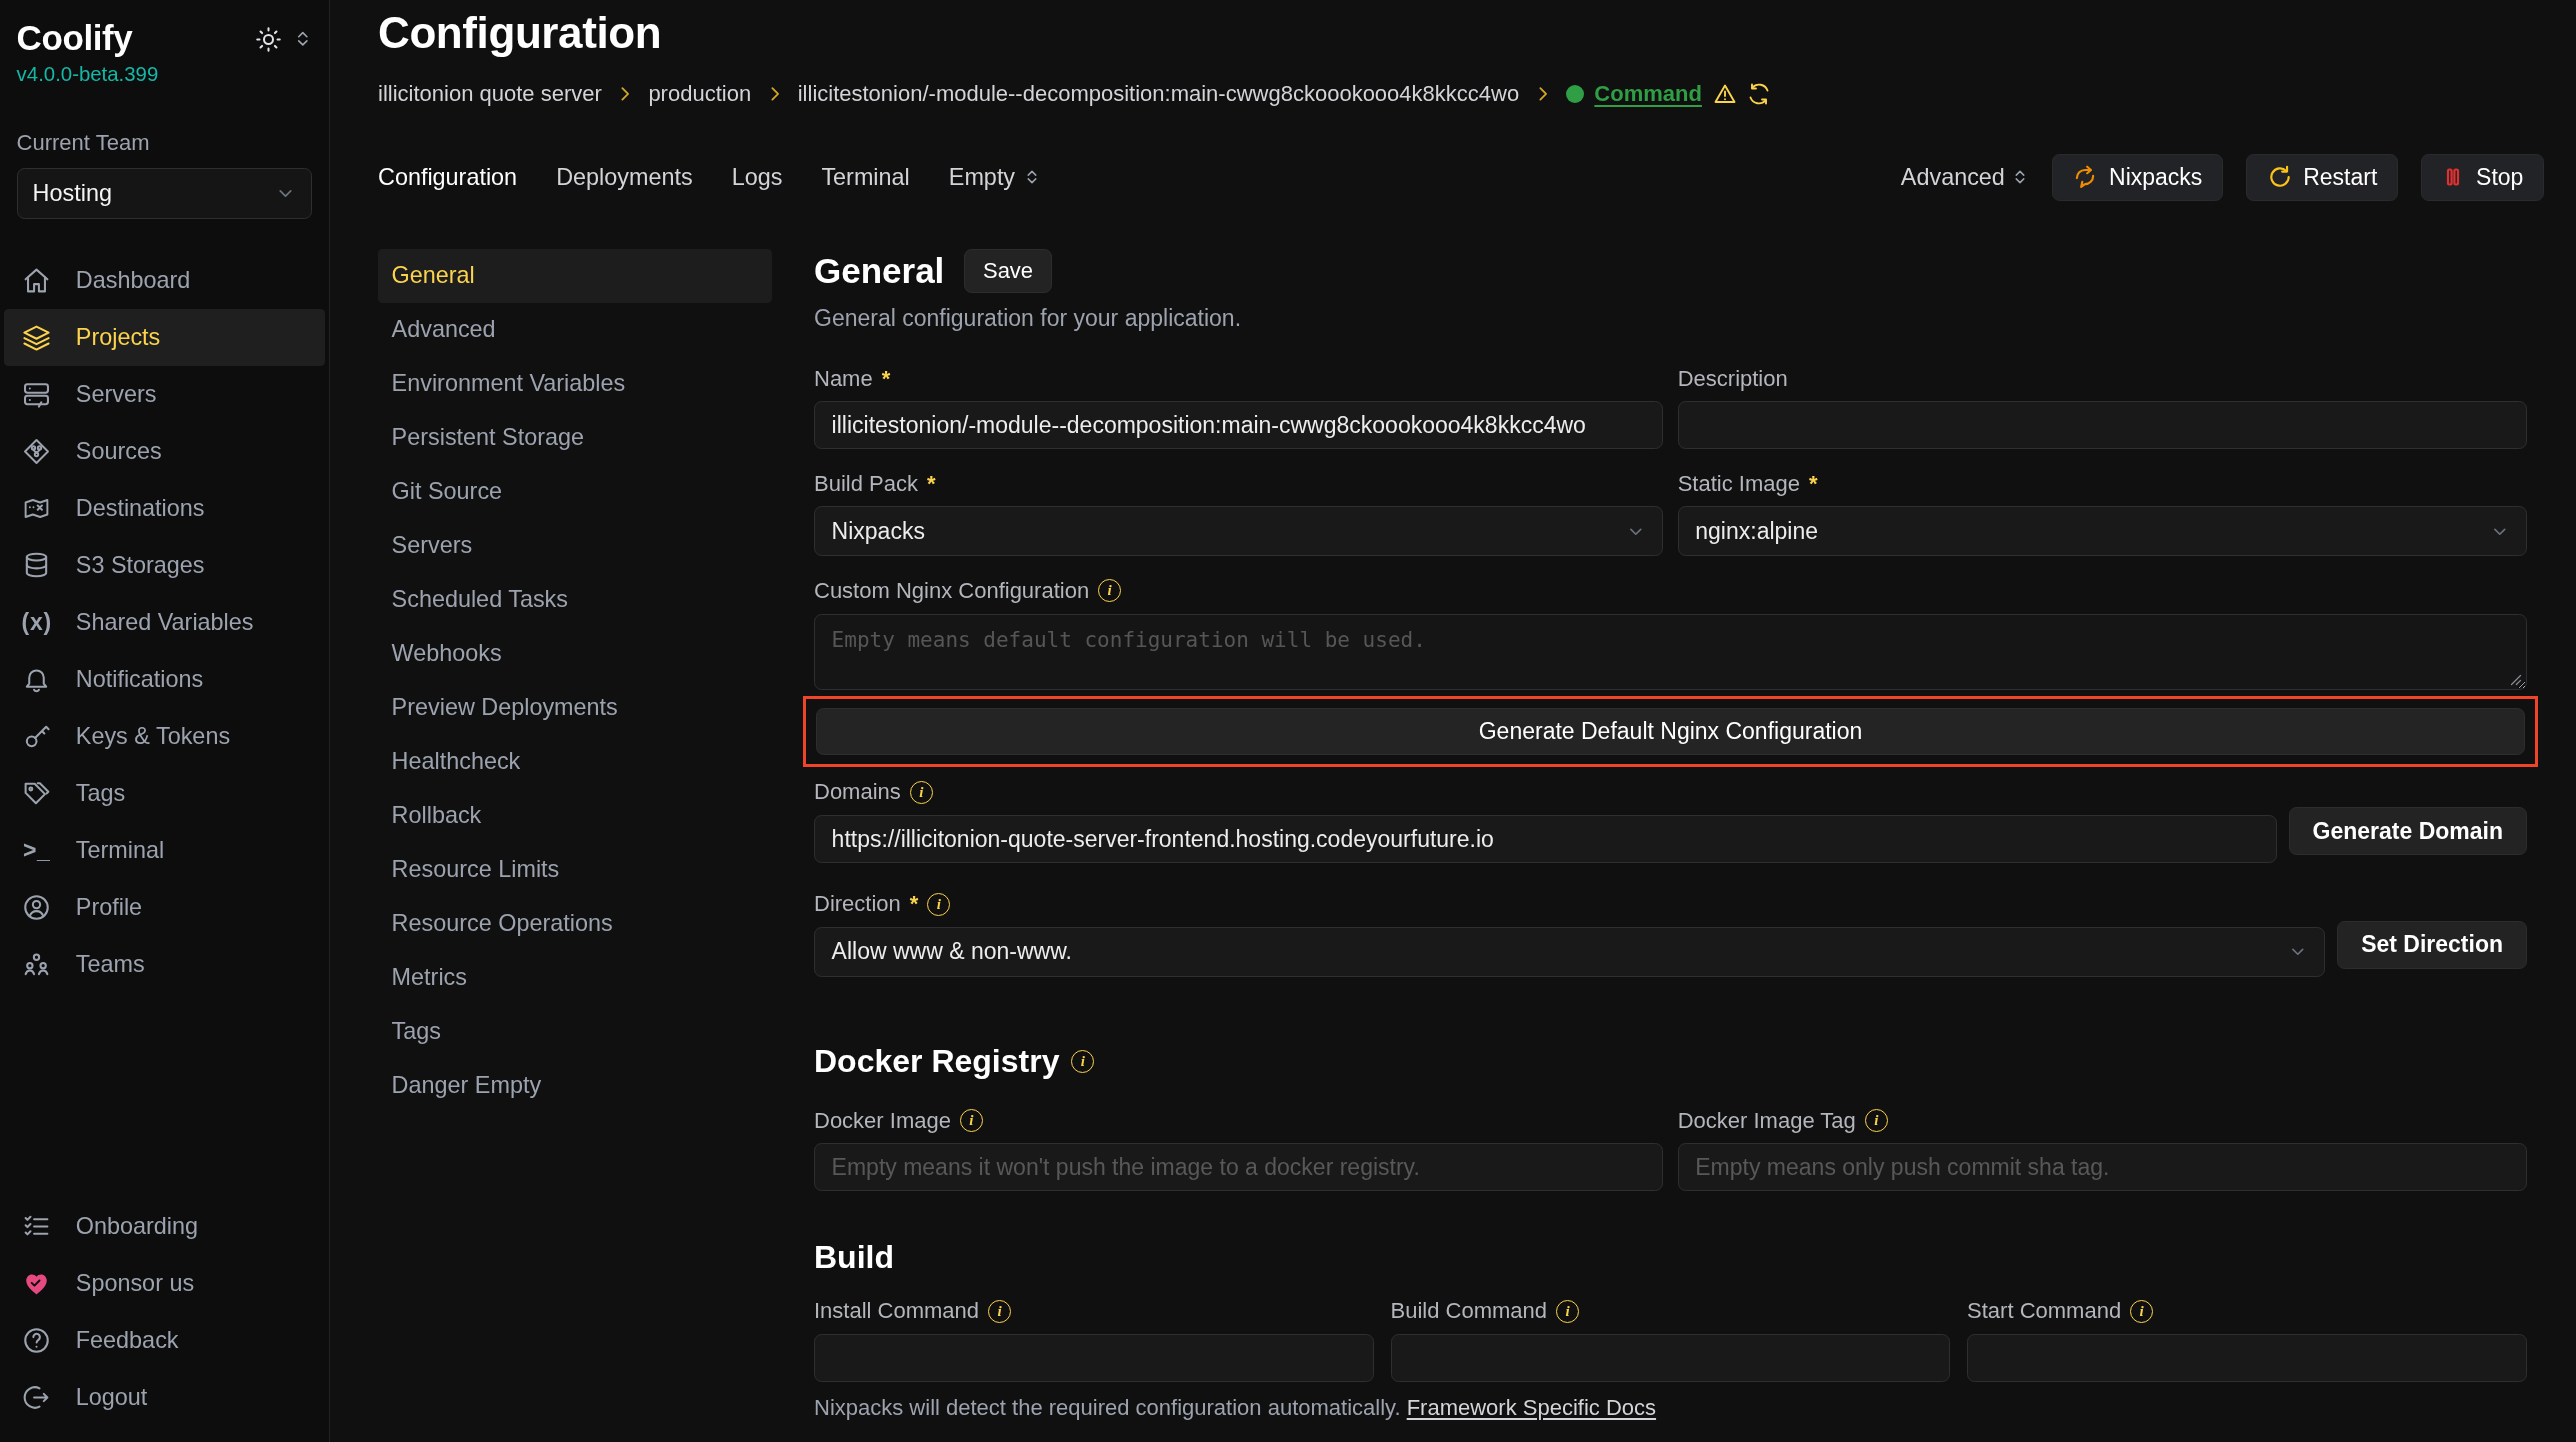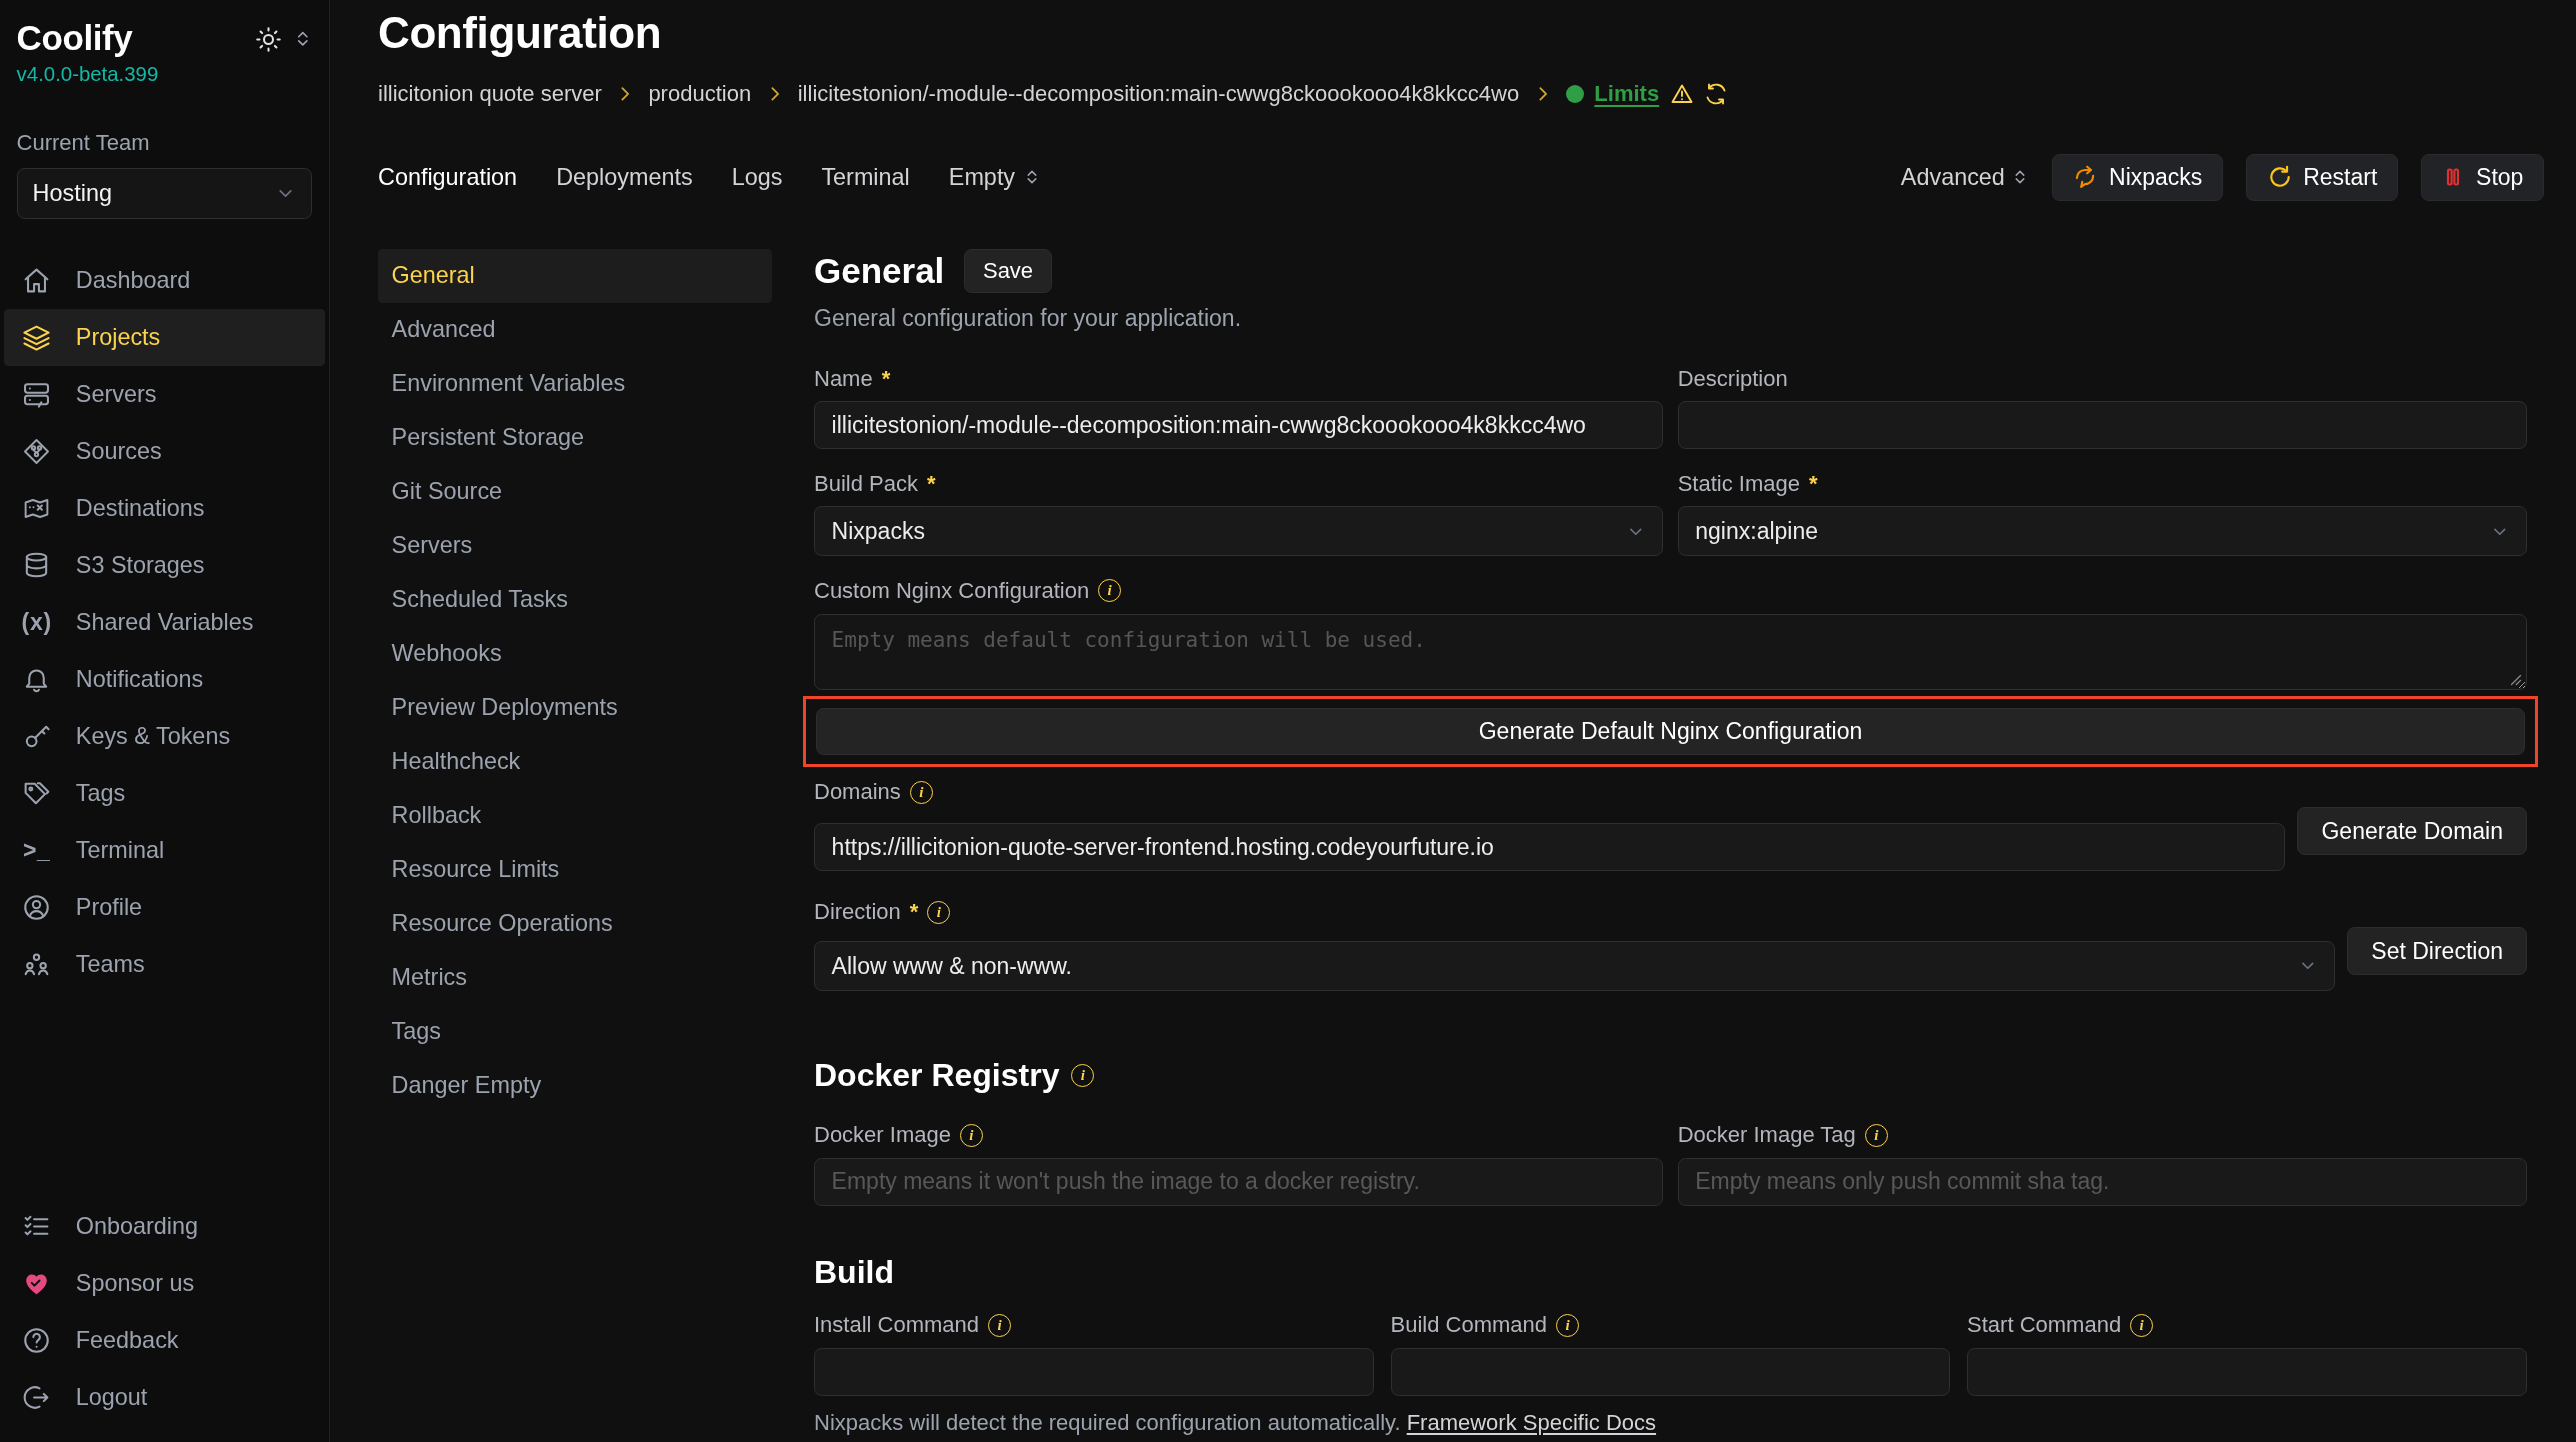--- a/index.html
+++ b/index.html
@@ -125,21 +125,22 @@
   .wide-btn {
     width:100%; height:47px; background:#242424; border:0.8px solid #2e2e2e; border-radius:7.6px;
     color:#fff; font-size:23px; display:flex; align-items:center; justify-content:center; cursor:pointer;
   }
 
   .inline-row { display:flex; align-items:flex-end; gap:12px; }
   .inline-row .grow { flex:1; min-width:0; }
   .side-btn {
     height:48px; flex:0 0 auto; padding:0 23px; background:#232323; border:0.8px solid #2d2d2d;
     border-radius:7.6px; color:#fff; font-size:23px; display:flex; align-items:center; cursor:pointer;
-    margin-bottom:16px;
+    margin-bottom:8px;
+    font-weight:bold;
   }
 
   .h3 { font-size:32px; font-weight:700; color:#fff; display:flex; align-items:center; gap:12px; }
   .note { margin-top:13.6px; font-size:22px; color:#9ca3af; }
   .note a { color:#d4d4d8; text-decoration:underline; text-underline-offset:3px; cursor:pointer; }
 </style>
 </head>
 <body>
 
 <aside class="sidebar">
@@ -351,21 +352,21 @@
         </svg>
       </span>
     <span class="crumb">illicitestonion/-module--decomposition:main-cwwg8ckoookooo4k8kkcc4wo</span>
     <span class="crumb-sep">
         <svg width="19.6" height="19.6" viewBox="0 0 24 24" fill="none" stroke="currentColor" stroke-width="2.2" stroke-linecap="round" stroke-linejoin="round">
           <path d="M9 5l7 7-7 7"></path>
         </svg>
       </span>
     <span class="status-group">
       <span class="status-dot"></span>
-      <span class="status-running">Limits</span>
+      <span class="status-running">Command</span>
       <span class="yellow-ic">
           <svg width="24" height="24" viewBox="0 0 24 24" fill="none" stroke="currentColor" stroke-width="1.9" stroke-linecap="round" stroke-linejoin="round">
             <path d="M12 3.5L2.5 20h19L12 3.5z"></path>
             <path d="M12 9.5v4.5M12 17.3h.01"></path>
           </svg>
         </span>
       <span class="yellow-ic">
           <svg width="24" height="24" viewBox="0 0 24 24" fill="none" stroke="currentColor" stroke-width="1.9" stroke-linecap="round" stroke-linejoin="round">
             <path d="M20.5 8.5A9 9 0 005.4 5.6M3.5 15.5a9 9 0 0015.1 2.9"></path>
             <path d="M5 2.5v4h4M19 21.5v-4h-4"></path>

